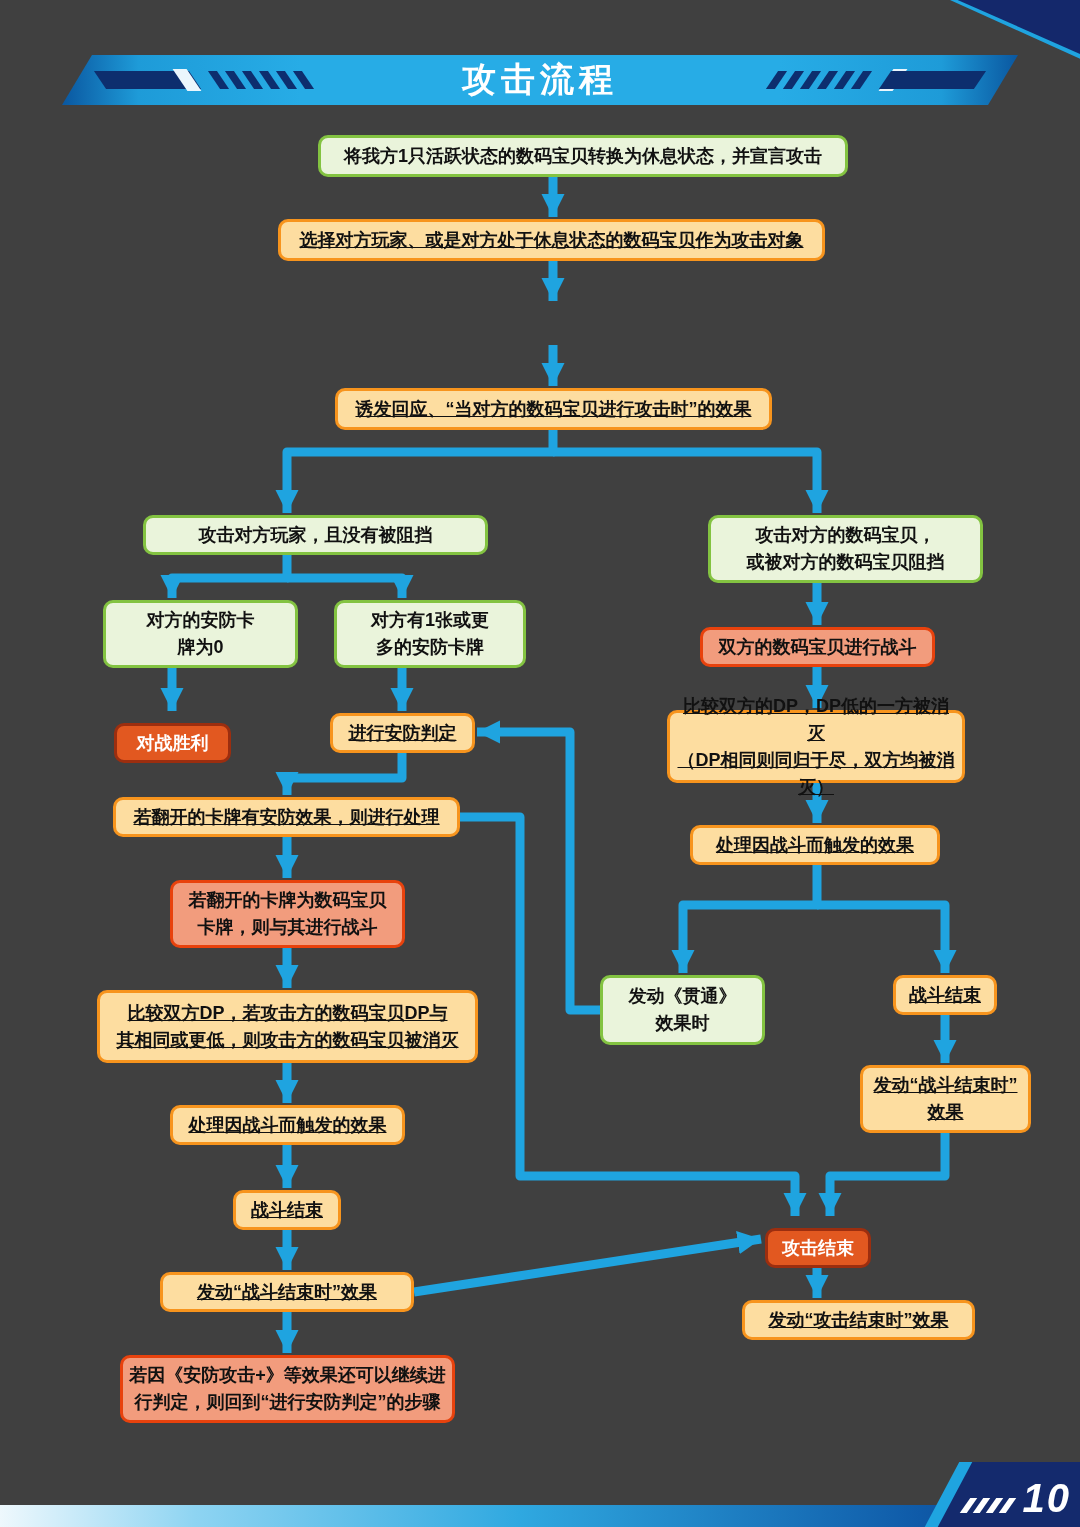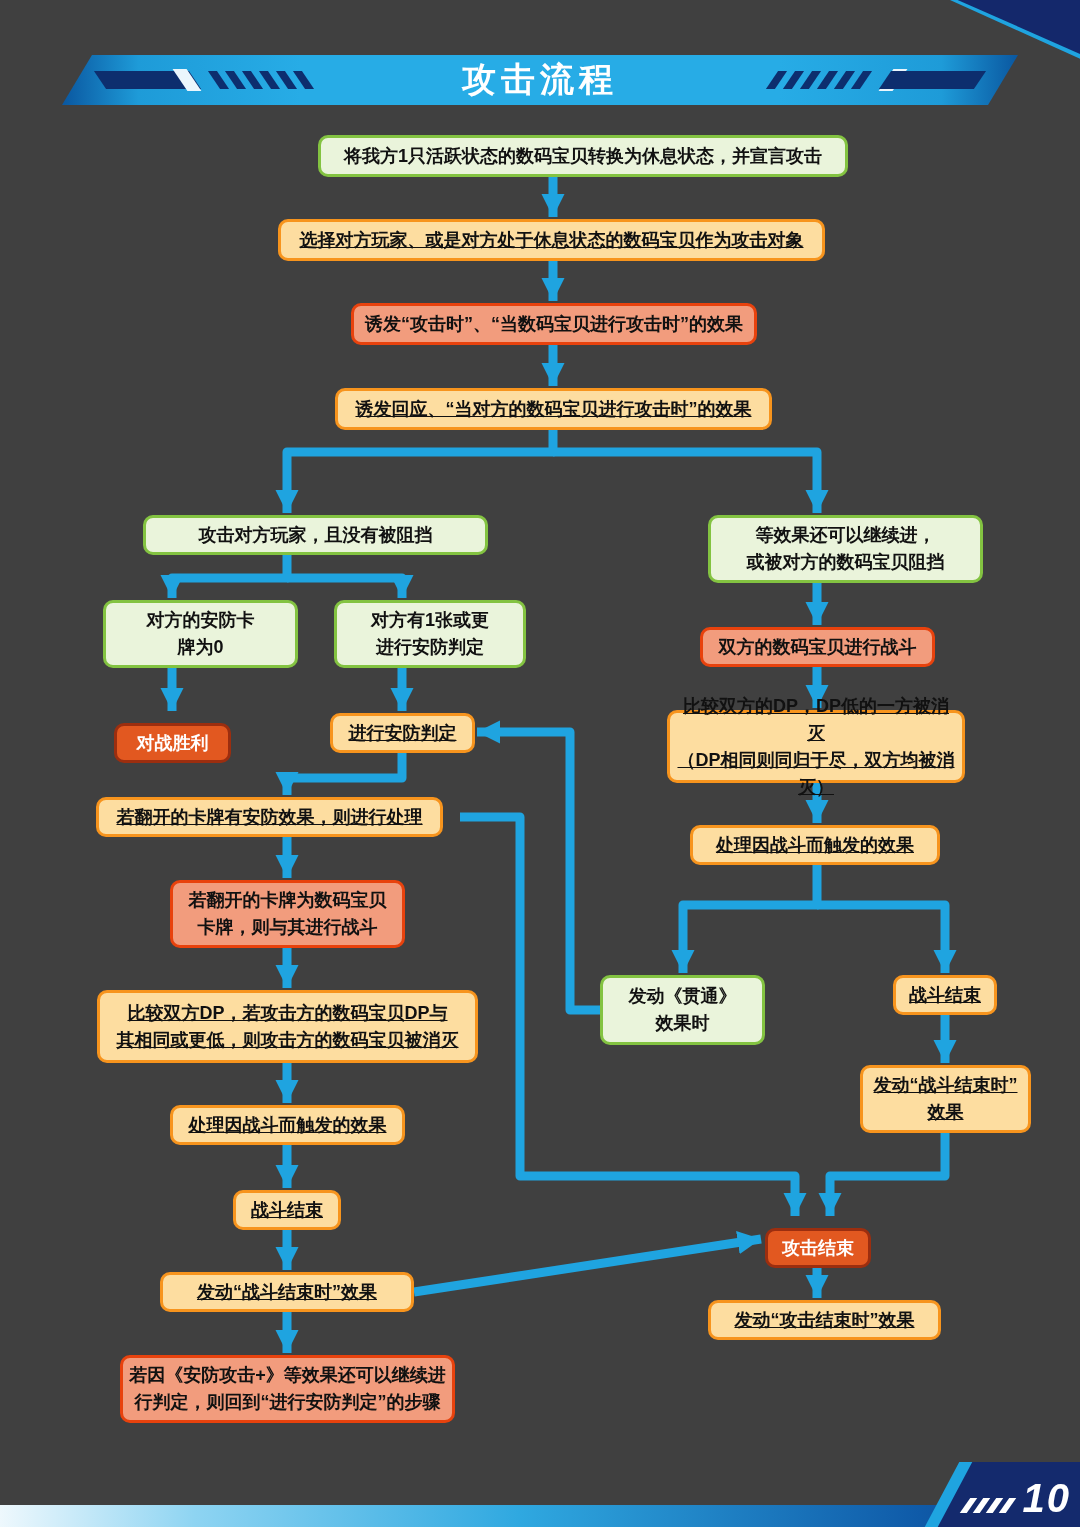--- a/index.html
+++ b/index.html
@@ -115,54 +115,53 @@
       <path d="M460,817 L520,817 L520,1176 L795,1176 L795,1216" marker-end="url(#ah)"></path>
       <path d="M945,1015 L945,1063" marker-end="url(#ah)"></path>
       <path d="M945,1133 L945,1176 L830,1176 L830,1216" marker-end="url(#ah)"></path>
       <path d="M414,1292 L761,1239" marker-end="url(#ah)"></path>
       <path d="M817,1258 L817,1298" marker-end="url(#ah)"></path>
     </g>
   </svg>
 
   <div class="node green" style="left:290px;top:135px;width:530px;height:42px">将我方1只活跃状态的数码宝贝转换为休息状态，并宣言攻击</div>
   <div class="node orange" style="left:278px;top:219px;width:547px;height:42px">选择对方玩家、或是对方处于休息状态的数码宝贝作为攻击对象</div>
-  <div class="node salmon" style="left:351px;top:303px;width:406px;height:42px">诱发“攻击时”、“当数码宝贝进行攻击时”的效果</div>
   <div class="node orange" style="left:335px;top:388px;width:437px;height:42px">诱发回应、“当对方的数码宝贝进行攻击时”的效果</div>
 
   <div class="node green" style="left:115px;top:515px;width:345px;height:40px">攻击对方玩家，且没有被阻挡</div>
   <div class="node green" style="left:75px;top:600px;width:195px;height:68px">对方的安防卡
 牌为0</div>
   <div class="node green" style="left:306px;top:600px;width:192px;height:68px">对方有1张或更
-进行安防判定</div>
+多的安防卡牌</div>
   <div class="node dark" style="left:114px;top:713px;width:117px;height:40px">对战胜利</div>
   <div class="node orange" style="left:330px;top:713px;width:145px;height:40px">进行安防判定</div>
-  <div class="node orange" style="left:96px;top:797px;width:347px;height:40px">若翻开的卡牌有安防效果，则进行处理</div>
+  <div class="node orange" style="left:113px;top:797px;width:347px;height:40px">若翻开的卡牌有安防效果，则进行处理</div>
   <div class="node salmon" style="left:170px;top:880px;width:235px;height:68px">若翻开的卡牌为数码宝贝
 卡牌，则与其进行战斗</div>
   <div class="node orange" style="left:97px;top:990px;width:381px;height:73px">比较双方DP，若攻击方的数码宝贝DP与
 其相同或更低，则攻击方的数码宝贝被消灭</div>
   <div class="node orange" style="left:170px;top:1105px;width:235px;height:40px">处理因战斗而触发的效果</div>
   <div class="node orange" style="left:233px;top:1190px;width:108px;height:40px">战斗结束</div>
   <div class="node orange" style="left:160px;top:1272px;width:254px;height:40px">发动“战斗结束时”效果</div>
   <div class="node salmon" style="left:120px;top:1355px;width:335px;height:68px">若因《安防攻击+》等效果还可以继续进
 行判定，则回到“进行安防判定”的步骤</div>
 
-  <div class="node green" style="left:680px;top:515px;width:275px;height:68px">等效果还可以继续进，
+  <div class="node green" style="left:680px;top:515px;width:275px;height:68px">攻击对方的数码宝贝，
 或被对方的数码宝贝阻挡</div>
   <div class="node salmon" style="left:700px;top:627px;width:235px;height:40px">双方的数码宝贝进行战斗</div>
   <div class="node orange" style="left:667px;top:710px;width:298px;height:73px">比较双方的DP，DP低的一方被消灭
 （DP相同则同归于尽，双方均被消灭）</div>
   <div class="node orange" style="left:690px;top:825px;width:250px;height:40px">处理因战斗而触发的效果</div>
   <div class="node green" style="left:572px;top:975px;width:165px;height:70px">发动《贯通》
 效果时</div>
   <div class="node orange" style="left:893px;top:975px;width:104px;height:40px">战斗结束</div>
   <div class="node orange" style="left:860px;top:1065px;width:171px;height:68px">发动“战斗结束时”
 效果</div>
   <div class="node dark" style="left:765px;top:1218px;width:106px;height:40px">攻击结束</div>
-  <div class="node orange" style="left:708px;top:1300px;width:233px;height:40px">发动“攻击结束时”效果</div>
+  <div class="node orange" style="left:742px;top:1300px;width:233px;height:40px">发动“攻击结束时”效果</div>
 
   <div class="bottom-strip"></div>
   <div class="corner-br"></div>
   <div class="br-stripe"></div>
   <div class="hatch-br2">
       <i></i>
       <i></i>
       <i></i>
       <i></i>
     </div>

